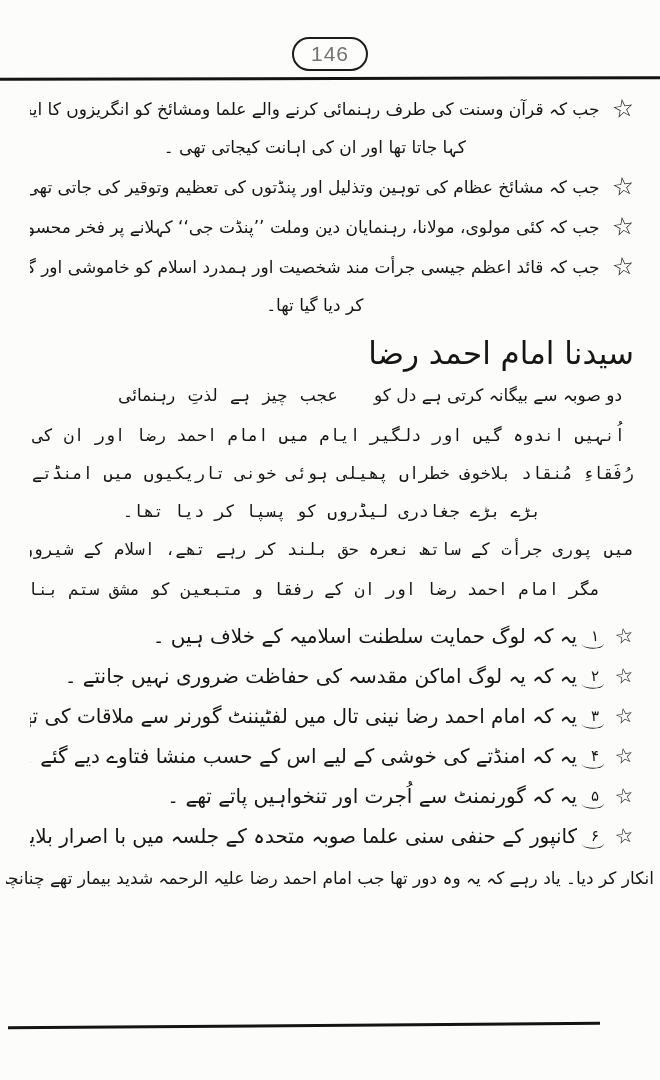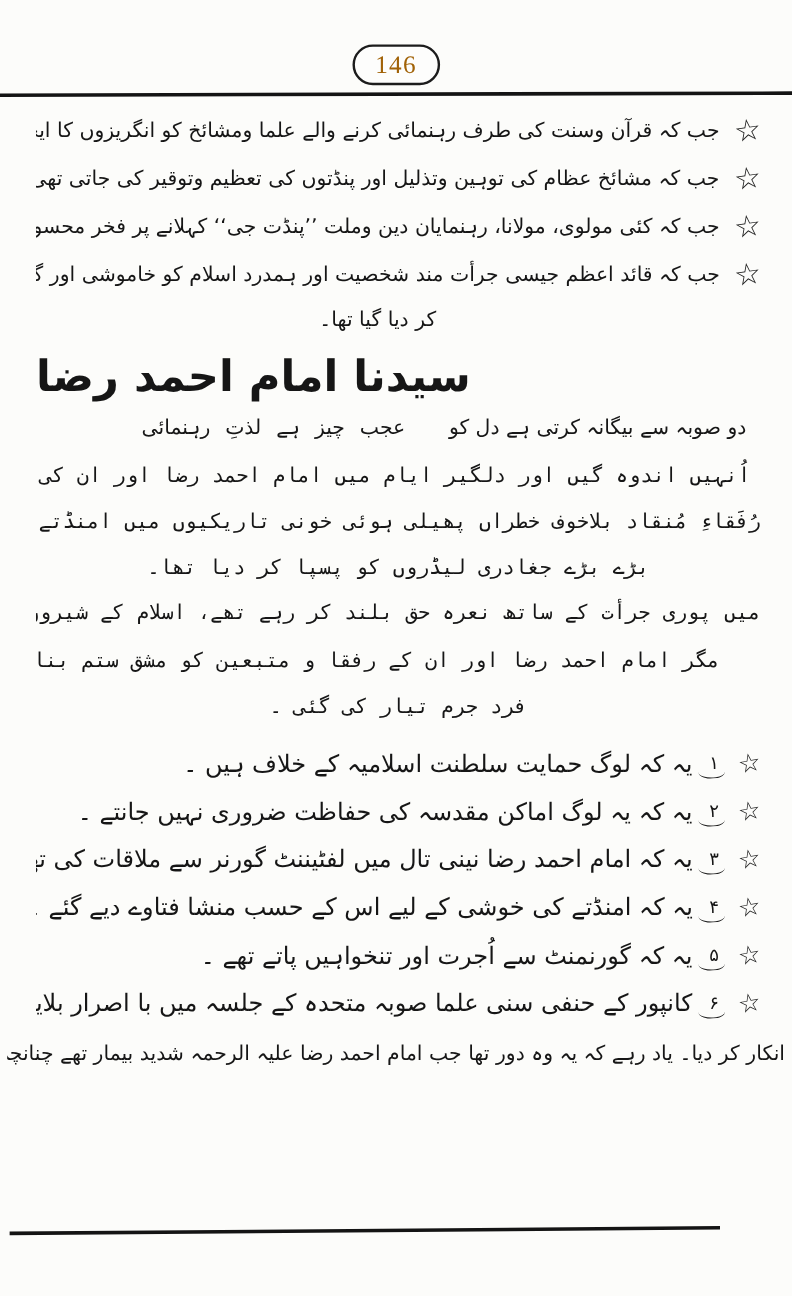--- a/index.html
+++ b/index.html
@@ -11,22 +11,22 @@
     overflow:hidden;
     direction:rtl;
     font-family:"DejaVu Sans", sans-serif;
     color:#161616;
   }
   
   .badge{
     position:absolute;top:37px;left:50%;transform:translateX(-50%);
     border:2.5px solid #1c1c1c;border-radius:18px;
     padding:1px 17px;background:#fdfdfc;
-    font-family:Liberation Serif, serif;
-    font-size:21px;letter-spacing:1px;color:#a16207;
+    font-family:Liberation Sans, sans-serif;
+    font-size:21px;letter-spacing:1px;color:#737373;
     line-height:28px;
   }
   .toprule{
     position:absolute;top:77px;left:0;width:660px;height:3px;
     background:#141414;transform:rotate(-0.15deg);
   }
   .footrule{
     position:absolute;top:1024px;left:8px;width:592px;height:2.5px;
     background:#141414;transform:rotate(-0.45deg);
   }
@@ -40,21 +40,21 @@
     flex:0 0 auto;font-size:25px;line-height:38px;color:#1a1a1a;
     margin-left:12px;transform:rotate(-8deg);
   }
   .sbody{flex:1 1 auto;min-width:0;}
   .bline{font-size:17px;line-height:38px;white-space:nowrap;overflow:hidden;}
   .bline.full{text-align:justify;text-align-last:justify;}
   .bline.cont{text-align:center;white-space:normal;}
   .bline.natural{text-align:right;}
   
   .heading{
-    text-align:left;font-size:36px;font-weight:bold;
+    text-align:right;font-size:31px;font-weight:normal;
     line-height:46px;margin:6px 0 2px 0;letter-spacing:-1px;
   }
   
   .verse{
     display:flex;justify-content:space-between;align-items:baseline;
     padding:0 12px 0 88px;margin:2px 0 6px 0;
     font-size:17px;line-height:34px;
   }
   .verse .hemi2{word-spacing:7px;}
   
@@ -101,20 +101,21 @@
   </div>
 
   <div class="toprule"></div>
 
   <div class="content">
 
     <div class="sbullet">
       <span class="star">☆</span>
       <div class="sbody">
         <div class="bline full">جب کہ قرآن وسنت کی طرف رہنمائی کرنے والے علما ومشائخ کو انگریزوں کا ایجنٹ</div>
+        <div class="bline cont">کہا جاتا تھا اور ان کی اہانت کیجاتی تھی ۔</div>
       </div>
     </div>
 
     <div class="sbullet">
       <span class="star">☆</span>
       <div class="sbody">
         <div class="bline natural">جب کہ مشائخ عظام کی توہین وتذلیل اور پنڈتوں کی تعظیم وتوقیر کی جاتی تھی ۔</div>
       </div>
     </div>
 
@@ -142,21 +143,20 @@
 
     <div class="para">
       <div class="pline full indent">اُنہیں اندوہ گیں اور دلگیر ایام میں امام احمد رضا اور ان کی اولاد و احفاد اور ان کے</div>
       <div class="pline full">رُفَقاءِ مُنقاد بلاخوف خطراں پھیلی ہوئی خونی تاریکیوں میں امنڈتے ہوئے بلاخیز طوفانوں</div>
       <div class="pline cont">بڑے بڑے جغادری لیڈروں کو پسپا کر دیا تھا۔</div>
       <div class="pline full">میں پوری جرأت کے ساتھ نعرہ حق بلند کر رہے تھے، اسلام کے شیروں کی ڈھکاروں نے</div>
     </div>
 
     <div class="para">
       <div class="pline full indent2">مگر امام احمد رضا اور ان کے رفقا و متبعین کو مشق ستم بنایا گیا اور ان کے خلاف با قاعدہ</div>
-      <div class="pline cont">فرد جرم تیار کی گئی ۔</div>
     </div>
 
     <div class="items">
 
       <div class="item">
         <span class="star">☆</span>
         <span class="num">۱</span>
         <span class="txt">یہ کہ لوگ حمایت سلطنت اسلامیہ کے خلاف ہیں ۔</span>
       </div>
 

